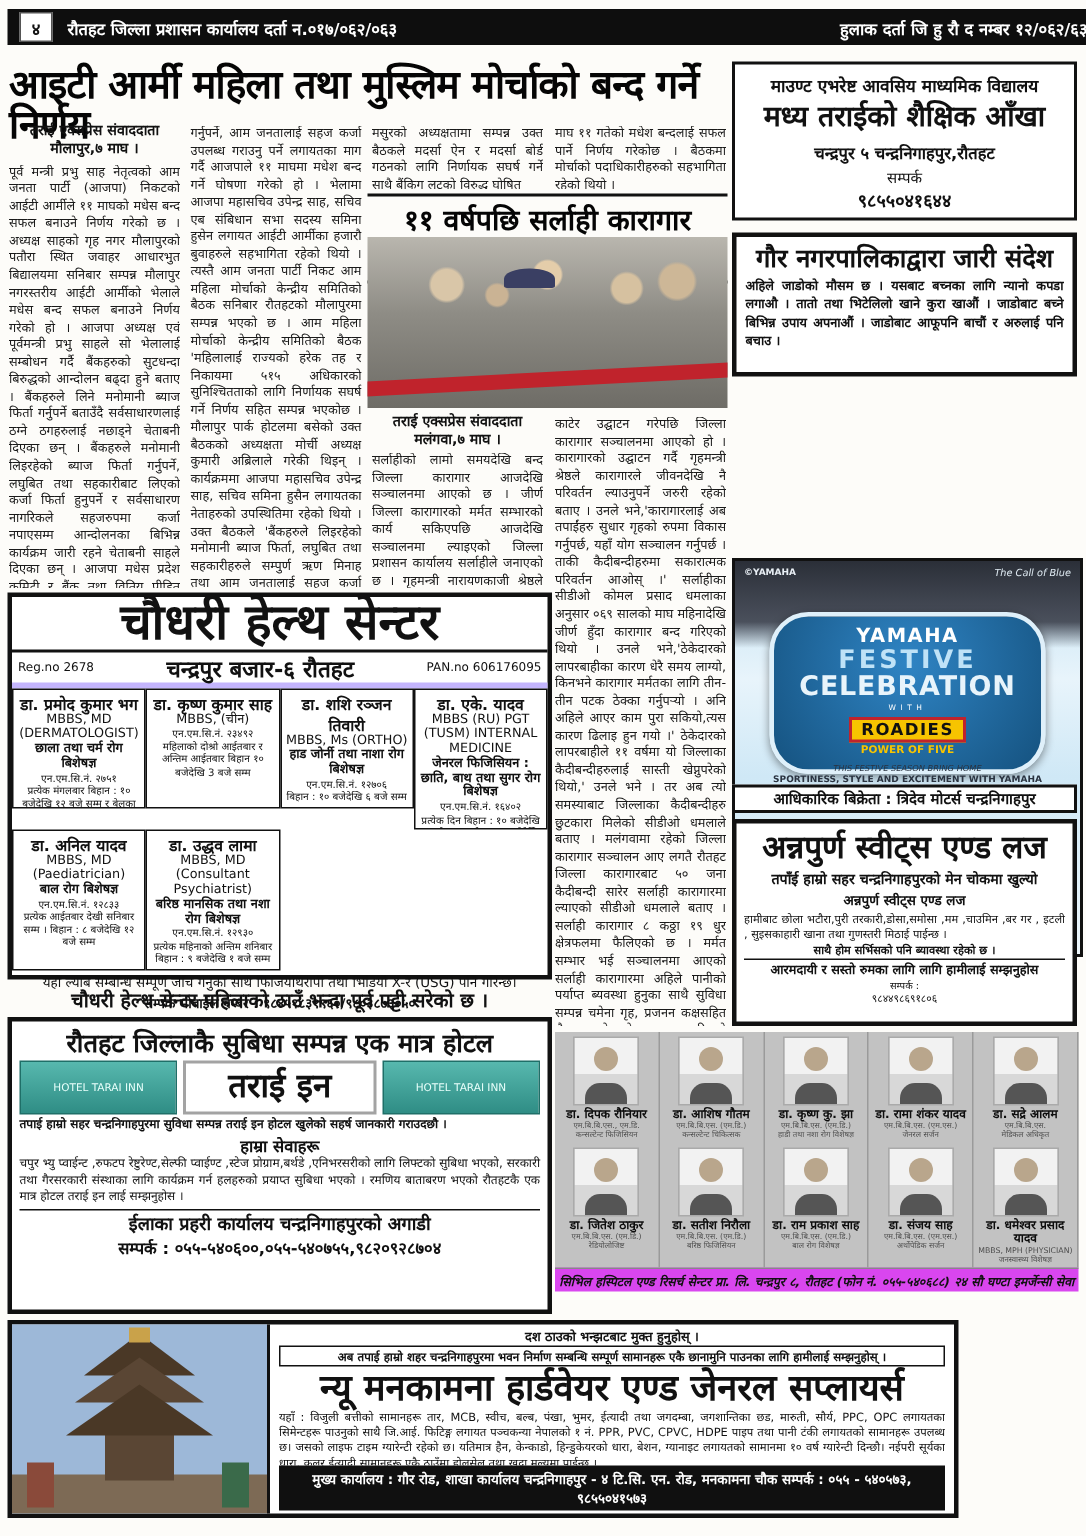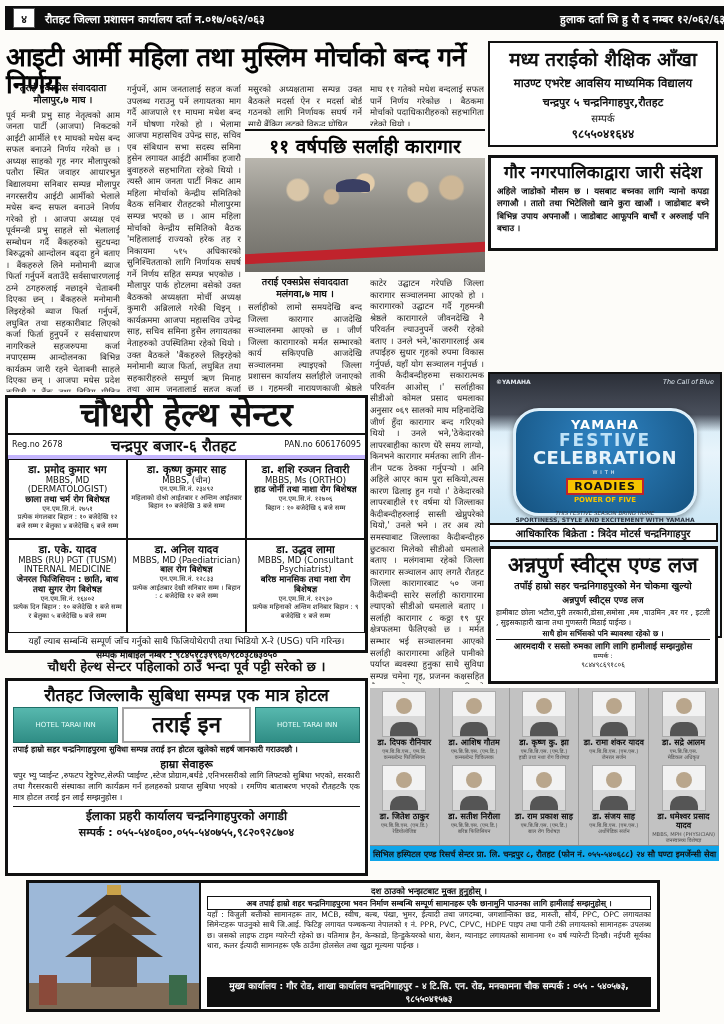--- a/index.html
+++ b/index.html
@@ -20,21 +20,21 @@
   .photo{background:
     radial-gradient(circle at 22% 28%, #d9c6a8 0 5%, transparent 6%),
     radial-gradient(circle at 50% 22%, #e4cdaa 0 6%, transparent 7%),
     radial-gradient(circle at 72% 30%, #d6c1a0 0 5%, transparent 6%),
     radial-gradient(circle at 86% 26%, #cdb797 0 5%, transparent 6%),
     radial-gradient(circle at 36% 34%, #cab394 0 4%, transparent 5%),
     linear-gradient(180deg,#b9b6ae 0%,#8e8c85 45%,#6e6c66 100%);
     position:relative;overflow:hidden;}
   .ribbon{position:absolute;left:-6%;bottom:12%;width:112%;height:9%;background:#c0232c;transform:rotate(-3deg);}
   .topi{position:absolute;left:38%;top:18%;width:14%;height:12%;background:#3a3f63;border-radius:50% 50% 10% 10%;}
-  .gridHealth{display:grid;grid-template-columns:1fr 1fr 1fr;}
+  .gridHealth{display:grid;grid-template-columns:1fr 1fr 1fr 1fr;}
   .hcell{border:1px solid #111;padding:2px 3px;text-align:center;overflow:hidden;}
   .hname{font-weight:900;font-size:10.5px;}
   .hdeg{font-size:8.5px;line-height:1.15;}
   .hspec{font-weight:bold;font-size:8.5px;line-height:1.15;}
   .hsmall{font-size:6.8px;line-height:1.25;}
   .docStrip{background:#c2c2c2;display:flex;}
   .dcell{flex:1;border-right:1px solid #9a9a9a;padding:3px 2px 2px;text-align:center;overflow:hidden;}
   .dphoto{width:42px;height:44px;margin:0 auto;background:linear-gradient(180deg,#f2f2f2 0 55%,#d8d8d8 55% 100%);position:relative;border:1px solid #aaa;}
   .dphoto::before{content:"";position:absolute;left:50%;top:6px;transform:translateX(-50%);width:16px;height:16px;border-radius:50%;background:#b9a68c;}
   .dphoto::after{content:"";position:absolute;left:50%;bottom:0;transform:translateX(-50%);width:28px;height:14px;border-radius:10px 10px 0 0;background:#555;}
@@ -85,22 +85,22 @@
     <div class="ribbon"></div>
   </div>
   <div class="abs dateline" style="left:248px;top:276px;width:114px;">
     <div>तराई एक्सप्रेस संवाददाता</div>
     <div>मलंगवा,७ माघ ।</div>
   </div>
   <div class="abs colTxt" style="left:248px;top:302px;width:114px;height:90px;">सर्लाहीको लामो समयदेखि बन्द जिल्ला कारागार आजदेखि सञ्चालनमा आएको छ । जीर्ण जिल्ला कारागारको मर्मत सम्भारको कार्य सकिएपछि आजदेखि सञ्चालनमा ल्याइएको जिल्ला प्रशासन कार्यालय सर्लाहीले जनाएको छ । गृहमन्त्री नारायणकाजी श्रेष्ठले शिलालेखको अनावरण तथा रिबन</div>
   <div class="abs colTxt" style="left:370px;top:278px;width:114px;height:406px;">काटेर उद्घाटन गरेपछि जिल्ला कारागार सञ्चालनमा आएको हो । कारागारको उद्घाटन गर्दै गृहमन्त्री श्रेष्ठले कारागारले जीवनदेखि नै परिवर्तन ल्याउनुपर्ने जरुरी रहेको बताए । उनले भने,'कारागारलाई अब तपाईंहरु सुधार गृहको रुपमा विकास गर्नुपर्छ, यहाँ योग सञ्चालन गर्नुपर्छ । ताकी कैदीबन्दीहरुमा सकारात्मक परिवर्तन आओस् ।' सर्लाहीका सीडीओ कोमल प्रसाद धमलाका अनुसार ०६९ सालको माघ महिनादेखि जीर्ण हुँदा कारागार बन्द गरिएको थियो । उनले भने,'ठेकेदारको लापरबाहीका कारण धेरै समय लाग्यो, किनभने कारागार मर्मतका लागि तीन-तीन पटक ठेक्का गर्नुपर्‍यो । अनि अहिले आएर काम पुरा सकियो,त्यस कारण ढिलाइ हुन गयो ।' ठेकेदारको लापरबाहीले ११ वर्षमा यो जिल्लाका कैदीबन्दीहरुलाई सास्ती खेप्नुपरेको थियो,' उनले भने । तर अब त्यो समस्याबाट जिल्लाका कैदीबन्दीहरु छुटकारा मिलेको सीडीओ धमलाले बताए । मलंगवामा रहेको जिल्ला कारागार सञ्चालन आए लगतै रौतहट जिल्ला कारागारबाट ५० जना कैदीबन्दी सारेर सर्लाही कारागारमा ल्याएको सीडीओ धमलाले बताए । सर्लाही कारागार ८ कठ्ठा १९ धुर क्षेत्रफलमा फैलिएको छ । मर्मत सम्भार भई सञ्चालनमा आएको सर्लाही कारागारमा अहिले पानीको पर्याप्त ब्यवस्था हुनुका साथै सुविधा सम्पन्न चमेना गृह, प्रजनन कक्षसहित रौचाल्ययको समेत ब्यवस्था गरिएको सीडीओ धमलाले जनाए । यो कारागारमा १५० जना पुरुष र ५० जना महिला गरी २१० जना अट्ने क्षमता रहेको जिल्ला प्रशासन कार्यालय सर्लाहीले जनायो । कारागारभित्र मर्मत भइरहँदा यहाँ कैदीलाई सिन्धुली, महोतरी, झुम्का र रौतहट कारागारमा स्थानान्तरण गरिएको थियो ।</div>
 
   <div class="abs bx" style="left:488px;top:41px;width:230px;height:106px;padding:3px 5px;">
+    <div class="ctr bold" style="font-size:11.5px;margin-top:3px;">माउण्ट एभरेष्ट आवसिय माध्यमिक विद्यालय</div>
     <div class="ctr bold" style="font-size:19px;">मध्य तराईको शैक्षिक आँखा</div>
-    <div class="ctr bold" style="font-size:11.5px;margin-top:3px;">माउण्ट एभरेष्ट आवसिय माध्यमिक विद्यालय</div>
     <div class="ctr bold" style="font-size:11px;margin-top:4px;">चन्द्रपुर ५ चन्द्रनिगाहपुर,रौतहट</div>
     <div class="ctr" style="font-size:10px;margin-top:2px;">सम्पर्क</div>
     <div class="ctr bold" style="font-size:12px;">९८५५०४१६४४</div>
   </div>
 
   <div class="abs bx3" style="left:488px;top:155px;width:230px;height:96px;padding:2px 6px;">
     <div class="ctr bold" style="font-size:17px;">गौर नगरपालिकाद्वारा जारी संदेश</div>
     <div class="jst bold" style="font-size:8.5px;line-height:1.45;margin-top:2px;">अहिले जाडोको मौसम छ । यसबाट बच्नका लागि न्यानो कपडा लगाऔ । तातो तथा भिटेलिलो खाने कुरा खाऔं । जाडोबाट बच्ने बिभिन्न उपाय अपनाऔं । जाडोबाट आफूपनि बाचौं र अरुलाई पनि बचाउ ।</div>
   </div>
 
@@ -288,38 +288,39 @@
           <div class="dcred">एम.बि.बि.एस. (एम.एस.)</div>
           <div class="dcred">अर्थोपेडिक सर्जन</div>
         </div>
       <div class="dcell">
           <div class="dphoto"></div>
           <div class="dname">डा. धमेश्वर प्रसाद यादव</div>
           <div class="dcred">MBBS, MPH (PHYSICIAN)</div>
           <div class="dcred">जनस्वास्थ्य विशेषज्ञ</div>
         </div>
     </div>
-    <div class="ctr bold" style="background:#0ea5e9;font-size:8.2px;padding:2px 1px;border-top:1px solid #888;">सिभिल हस्पिटल एण्ड रिसर्च सेन्टर प्रा. लि. चन्द्रपुर ८, रौतहट (फोन नं. ०५५-५४०६८८) २४ सौ घण्टा इमर्जेन्सी सेवा</div>
-  </div>
-
-  <div class="abs bx3" style="left:5px;top:880px;width:634px;height:132px;display:flex;margin-left:21px;">
+    <div class="ctr bold" style="background:#d946ef;font-size:8.2px;padding:2px 1px;border-top:1px solid #888;font-style:italic;">सिभिल हस्पिटल एण्ड रिसर्च सेन्टर प्रा. लि. चन्द्रपुर ८, रौतहट (फोन नं. ०५५-५४०६८८) २४ सौ घण्टा इमर्जेन्सी सेवा</div>
+  </div>
+
+  <div class="abs bx3" style="left:5px;top:880px;width:634px;height:132px;display:flex;">
     <div class="temple" style="width:170px;flex:none;">
       <svg width="170" height="128" viewBox="0 0 170 128">
         <rect x="0" y="0" width="170" height="128" fill="#9db8d8"></rect>
         <rect x="0" y="100" width="170" height="28" fill="#7d6a55"></rect>
         <rect x="62" y="70" width="46" height="34" fill="#5a4634"></rect>
         <polygon points="85,6 48,34 122,34" fill="#4a3826"></polygon>
         <polygon points="85,22 42,52 128,52" fill="#5a4634"></polygon>
         <polygon points="85,40 36,74 134,74" fill="#4a3826"></polygon>
         <rect x="78" y="2" width="14" height="10" fill="#c9a24a"></rect>
         <rect x="10" y="92" width="18" height="30" fill="#8a4a3a"></rect>
         <rect x="140" y="92" width="18" height="30" fill="#3a6a4a"></rect>
       </svg>
     </div>
     <div style="flex:1;padding:2px 6px;display:flex;flex-direction:column;overflow:hidden;">
       <div class="ctr bold" style="font-size:8.5px;">दश ठाउको भन्झटबाट मुक्त हुनुहोस् ।</div>
       <div class="ctr bold" style="font-size:7.8px;border:1px solid #111;padding:1px 2px;">अब तपाई हाम्रो शहर चन्द्रनिगाहपुरमा भवन निर्माण सम्बन्धि सम्पूर्ण सामानहरू एकै छानामुनि पाउनका लागि हामीलाई सम्झनुहोस् ।</div>
+      <div class="ctr" style="font-weight:900;font-size:24px;line-height:1.2;">न्यू मनकामना हार्डवेयर एण्ड जेनरल सप्लायर्स</div>
       <div class="jst" style="font-size:7.6px;line-height:1.35;flex:1;overflow:hidden;">यहाँ : विजुली बत्तीको सामानहरू तार, MCB, स्वीच, बल्ब, पंखा, भुमर, ईत्यादी तथा जगदम्बा, जगशान्तिका छड, मारुती, सौर्य, PPC, OPC लगायतका सिमेन्टहरू पाउनुको साथै जि.आई. फिटिङ्ग लगायत पञ्चकन्या नेपालको १ नं. PPR, PVC, CPVC, HDPE पाइप तथा पानी टंकी लगायतको सामानहरू उपलब्ध छ। जसको लाइफ टाइम ग्यारेन्टी रहेको छ। यतिमात्र हैन, केन्काडो, हिन्डुकेयरको धारा, बेशन, ग्यानाइट लगायतको सामानमा १० वर्ष ग्यारेन्टी दिन्छौ। नईपरी सूर्यका धारा, कलर ईत्यादी सामानहरू एकै ठाउँमा होलसेल तथा खुद्रा मूल्यमा पाईन्छ ।</div>
       <div class="darkbar ctr" style="font-size:9px;padding:2px 2px;">मुख्य कार्यालय : गौर रोड, शाखा कार्यालय चन्द्रनिगाहपुर - ४ टि.सि. एन. रोड, मनकामना चौक सम्पर्क : ०५५ - ५४०५७३, ९८५५०४१५७३</div>
     </div>
   </div>
 
 </div>
 
 </body></html>

